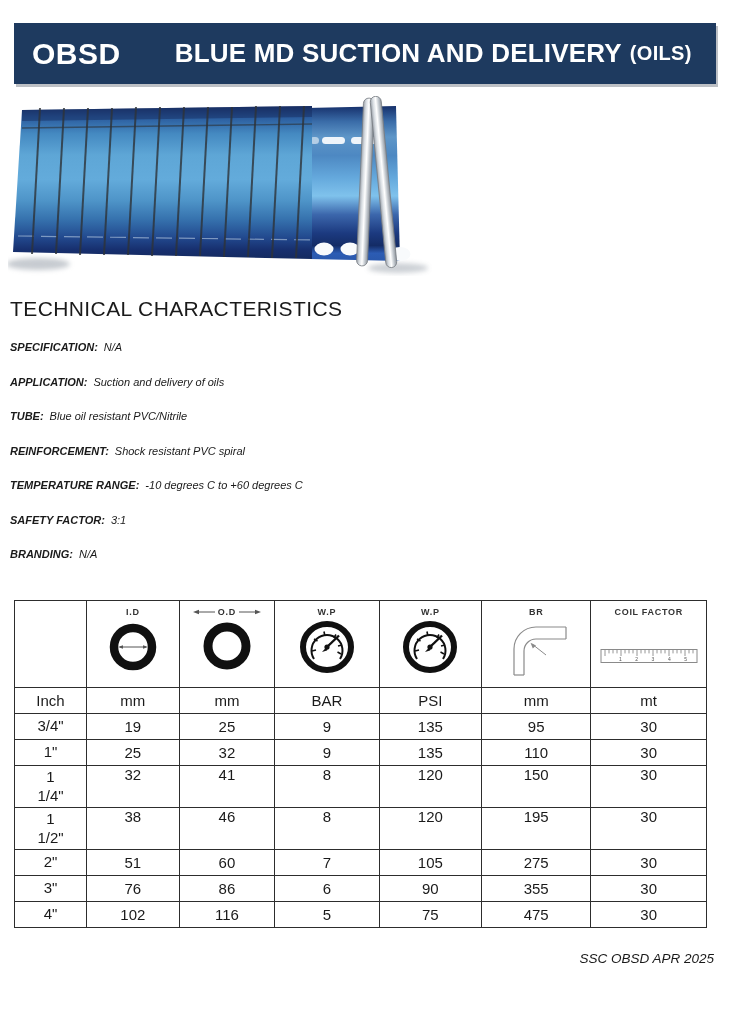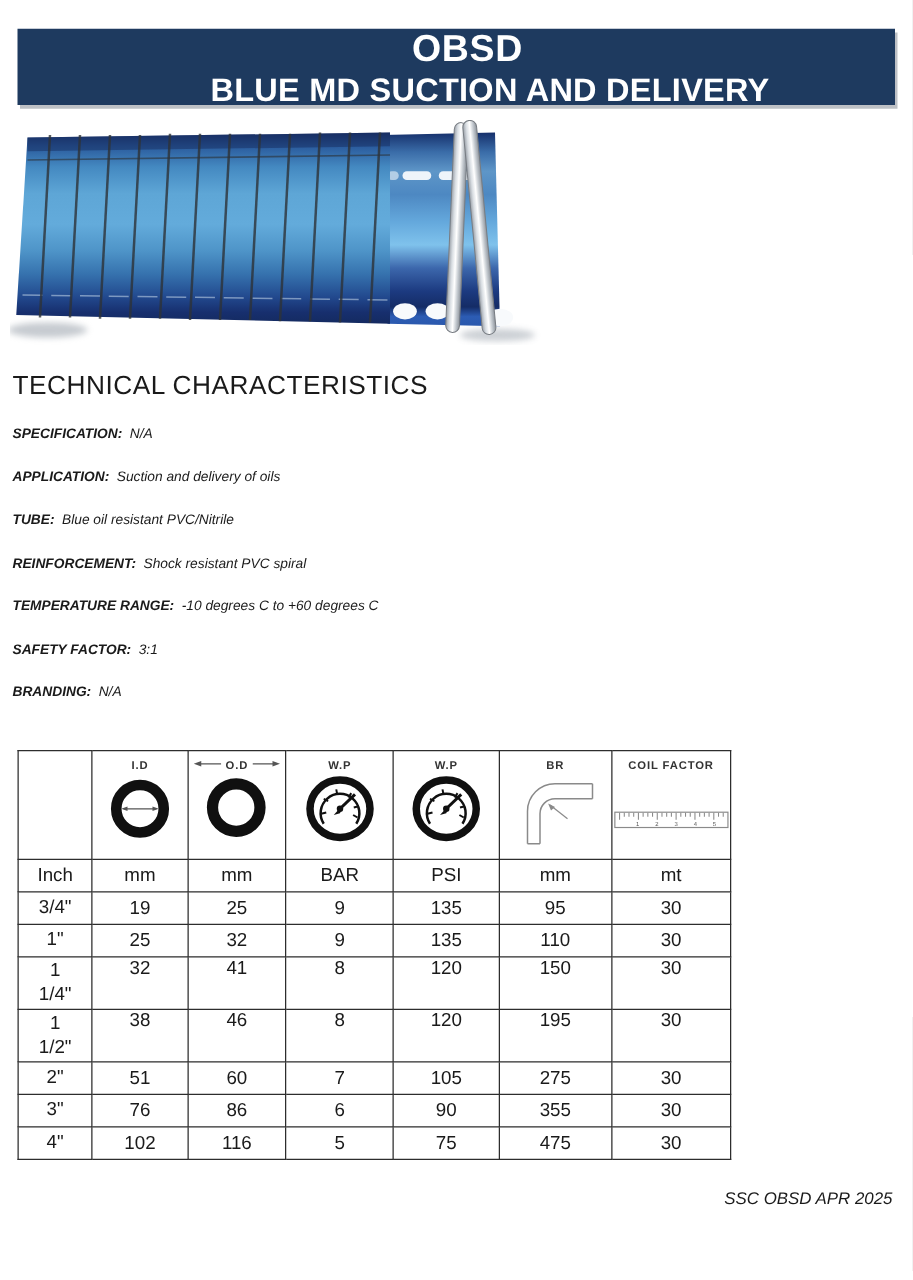--- a/index.html
+++ b/index.html
@@ -8,45 +8,44 @@
     position:relative; width:730px; height:1024px; margin:0 auto;
     background:#ffffff; overflow:hidden;
     font-family:"Liberation Sans", sans-serif; color:#1a1a1a;
   }
 
   
   .title-bar {
     position:absolute; left:14px; top:23px; width:702px; height:61px;
     background:#1e3a5f; color:#fff; display:flex; align-items:center;
     box-shadow:2px 3px 0 rgba(18,28,48,.28);
-    flex-direction:column;
   }
   .brand { font-size:30px; font-weight:bold; margin-left:18px; letter-spacing:.5px; }
   .bar-title { font-size:26px; font-weight:bold; margin-left:54px; letter-spacing:.2px; white-space:nowrap; }
   .bar-suffix { font-size:20px; font-weight:bold; margin-left:8px; letter-spacing:.3px; }
 
   
   .hose-wrap { position:absolute; left:8px; top:96px; width:436px; height:180px; }
 
   
   .tech-title { position:absolute; left:10px; top:297px; font-size:21px; font-weight:normal; letter-spacing:.4px; }
   .specs { position:absolute; left:10px; top:341px; width:640px; }
   .spec-line { height:19px; margin-bottom:15.5px; font-size:11px; font-style:italic; white-space:nowrap; }
   .spec-label { font-weight:bold; margin-right:6px; }
 
   
   .spec-table {
-    position:absolute; left:14px; top:600px; width:571px;
+    position:absolute; left:14px; top:600px; width:693px;
     border-collapse:collapse; table-layout:fixed;
   }
   .spec-table td { border:1.6px solid #2d2d2d; text-align:center; vertical-align:middle; }
   .icon-row td { height:87px; vertical-align:top; padding-top:6px; }
   .icon-label { font-size:9px; letter-spacing:.7px; color:#333; font-weight:bold; margin-bottom:2px; }
   .icon-holder { display:flex; justify-content:center; align-items:center; margin-top:2px; }
-  .od-label-row { display:flex; justify-content:center; align-items:flex-start; gap:3px; margin-bottom:1px; }
+  .od-label-row { display:flex; justify-content:center; align-items:center; gap:3px; margin-bottom:1px; }
   .unit-row td { height:26px; font-size:15px; }
   .data-row td { height:26px; font-size:15px; }
   .data-row.tall td { height:42px; }
   td.col-size { white-space:pre-line; line-height:1.25; }
 
   
   .footer { position:absolute; right:16px; top:951px; font-size:13.5px; font-style:italic; color:#1a1a1a; }
 </style>
 </head>
 <body>

